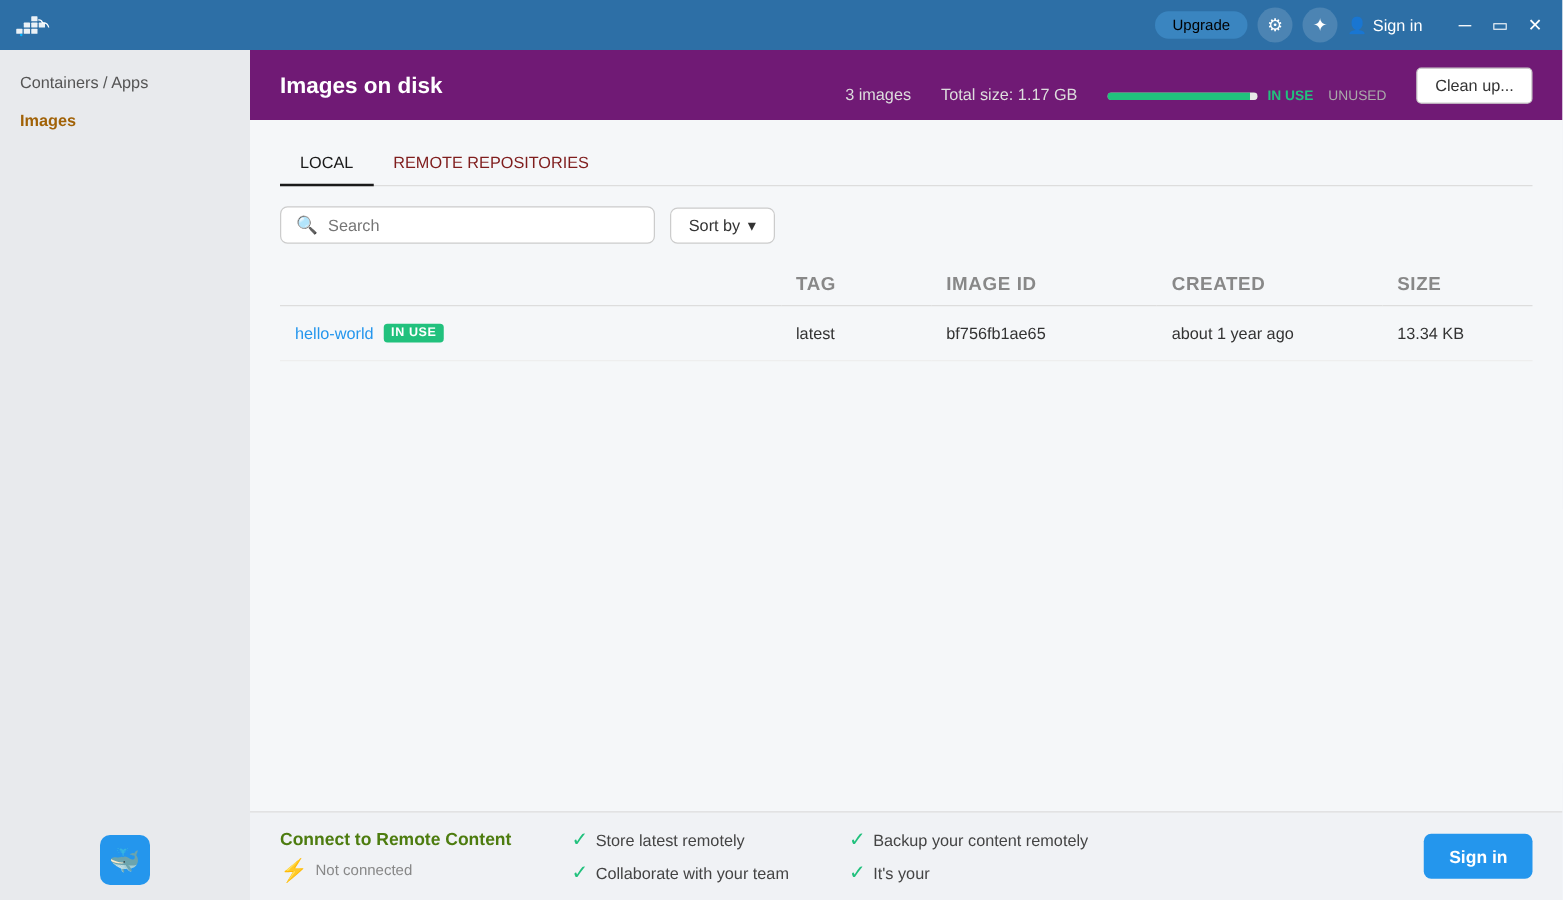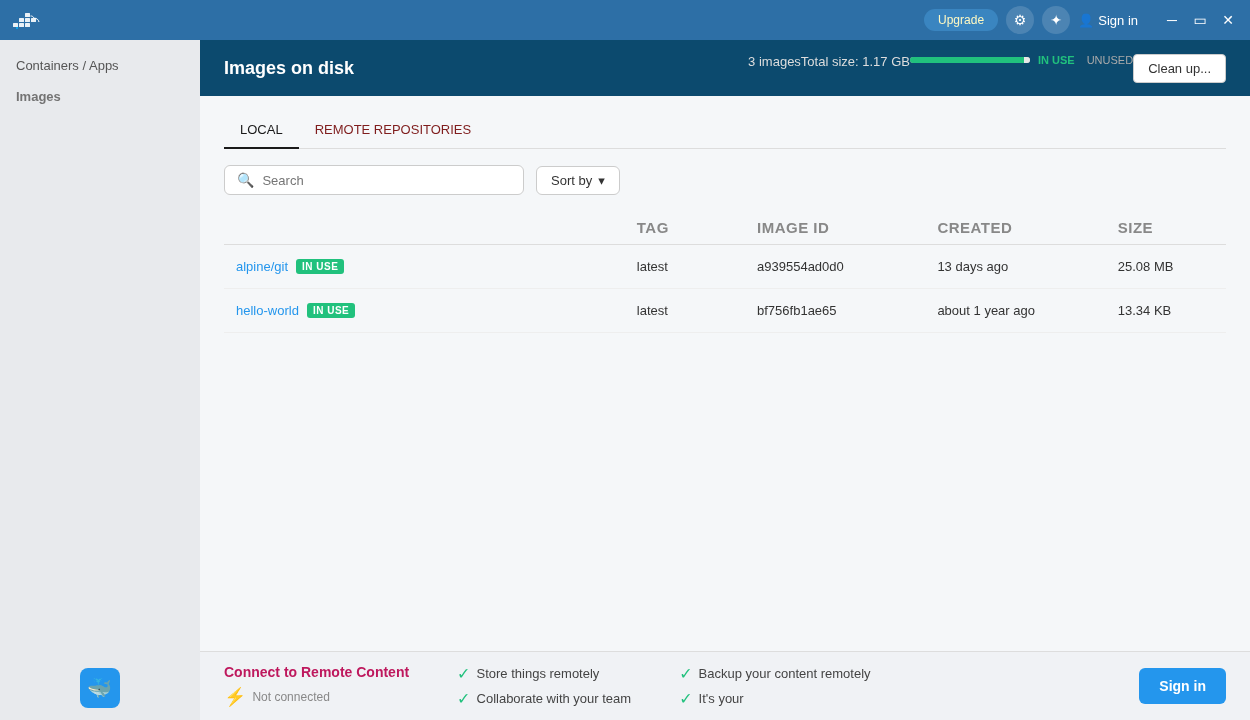--- a/index.html
+++ b/index.html
@@ -16,21 +16,21 @@
       padding: 0 12px;
       position: relative;
     }
     .titlebar-left { display: flex; align-items: center; gap: 8px; }
     .docker-logo { width: 32px; height: 22px; }
     .titlebar-right { display: flex; align-items: center; gap: 8px; }
     .titlebar-btn {
       background: #3a85c0;
       border: none;
       border-radius: 14px;
-      color: #fef9c3;
+      color: #000000;
       padding: 4px 14px;
       font-size: 12px;
       cursor: pointer;
     }
     .titlebar-icon-btn {
       background: rgba(255,255,255,0.15);
       border: none;
       border-radius: 50%;
       width: 28px; height: 28px;
       display: flex; align-items: center; justify-content: center;
@@ -62,51 +62,51 @@
     }
     .sidebar-item {
       padding: 8px 16px;
       font-size: 13px;
       color: #555;
       cursor: pointer;
       display: flex; align-items: flex-start; gap: 8px;
     }
     .sidebar-item.active {
       font-weight: 600;
-      color: #737373;
+      color: #a16207;
     }
     .sidebar-bottom {
       margin-top: auto;
       padding: 12px;
     }
     .sidebar-docker-icon {
       width: 40px; height: 40px;
       background: #2496ed;
       border-radius: 8px;
       display: flex; align-items: center; justify-content: center;
       color: white;
       font-size: 20px;
       margin: auto;
     }
 
     
     .main { flex: 1; display: flex; flex-direction: column; background: #f5f7f9; }
 
     
     .content-header {
-      background: #0c4a6e;
+      background: #701a75;
       color: white;
       padding: 0 24px;
       height: 56px;
       display: flex;
       align-items: center;
       gap: 24px;
     }
     .header-title { font-size: 18px; font-weight: 600; flex: 1; }
-    .header-stats { display: flex; align-items: flex-start; font-size: 13px; color: #ccc; }
+    .header-stats { display: flex; align-items: flex-end; gap: 24px; font-size: 13px; color: #ccc; }
     .header-stat { color: #ddd; }
     .disk-usage-bar {
       display: flex; align-items: center; gap: 8px;
     }
     .bar-container { width: 120px; height: 6px; background: #aaa; border-radius: 3px; overflow: hidden; display: flex; }
     .bar-inuse { background: #21c17d; height: 100%; }
     .bar-unused { background: #e8e8e8; height: 100%; }
     .bar-labels { display: flex; gap: 12px; font-size: 11px; }
     .bar-label-inuse { color: #21c17d; font-weight: 600; font-size: 11px; }
     .bar-label-unused { color: #aaa; font-size: 11px; }
@@ -200,21 +200,21 @@
     
     .footer {
       background: #f0f2f5;
       border-top: 1px solid #ddd;
       padding: 12px 24px;
       display: flex;
       align-items: center;
       gap: 48px;
     }
     .footer-left { }
-    .footer-title { font-size: 14px; font-weight: 600; color: #be185d; margin-bottom: 6px; }
+    .footer-title { font-size: 14px; font-weight: 600; color: #4d7c0f; margin-bottom: 6px; }
     .footer-status { display: flex; align-items: center; gap: 6px; font-size: 12px; color: #888; }
     .footer-features { display: flex; gap: 48px; flex: 1; }
     .feature-col { display: flex; flex-direction: column; gap: 6px; }
     .feature-item { display: flex; align-items: center; gap: 6px; font-size: 13px; color: #444; }
     .check-icon { color: #21c17d; font-size: 16px; }
     .not-connected-icon { font-size: 18px; color: #aaa; }
     .signin-footer-btn {
       background: #2496ed;
       color: white;
       border: none;
@@ -317,32 +317,20 @@
         <thead>
           <tr>
             <th class="th-name"></th>
             <th class="th-tag">TAG</th>
             <th class="th-id">IMAGE ID</th>
             <th class="th-created">CREATED</th>
             <th class="th-size">SIZE</th>
           </tr>
         </thead>
         <tbody id="table-body">
-        <tr>
-      <td>
-        <div class="name-cell">
-          <span class="image-name">alpine/git</span>
-          <span class="in-use-badge">IN USE</span>
-        </div>
-      </td>
-      <td>latest</td>
-      <td>a939554ad0d0</td>
-      <td>13 days ago</td>
-      <td>25.08 MB</td>
-    </tr>
             <tr>
       <td>
         <div class="name-cell">
           <span class="image-name">hello-world</span>
           <span class="in-use-badge">IN USE</span>
         </div>
       </td>
       <td>latest</td>
       <td>bf756fb1ae65</td>
       <td>about 1 year ago</td>
@@ -358,21 +346,21 @@
         <div class="footer-title">Connect to Remote Content</div>
         <div class="footer-status">
           <span class="not-connected-icon">⚡</span>
           <span>Not connected</span>
         </div>
       </div>
       <div class="footer-features">
         <div class="feature-col">
           <div class="feature-item">
             <span class="check-icon">✓</span>
-            <span>Store things remotely</span>
+            <span>Store latest remotely</span>
           </div>
           <div class="feature-item">
             <span class="check-icon">✓</span>
             <span>Collaborate with your team</span>
           </div>
         </div>
         <div class="feature-col">
           <div class="feature-item">
             <span class="check-icon">✓</span>
             <span>Backup your content remotely</span>

